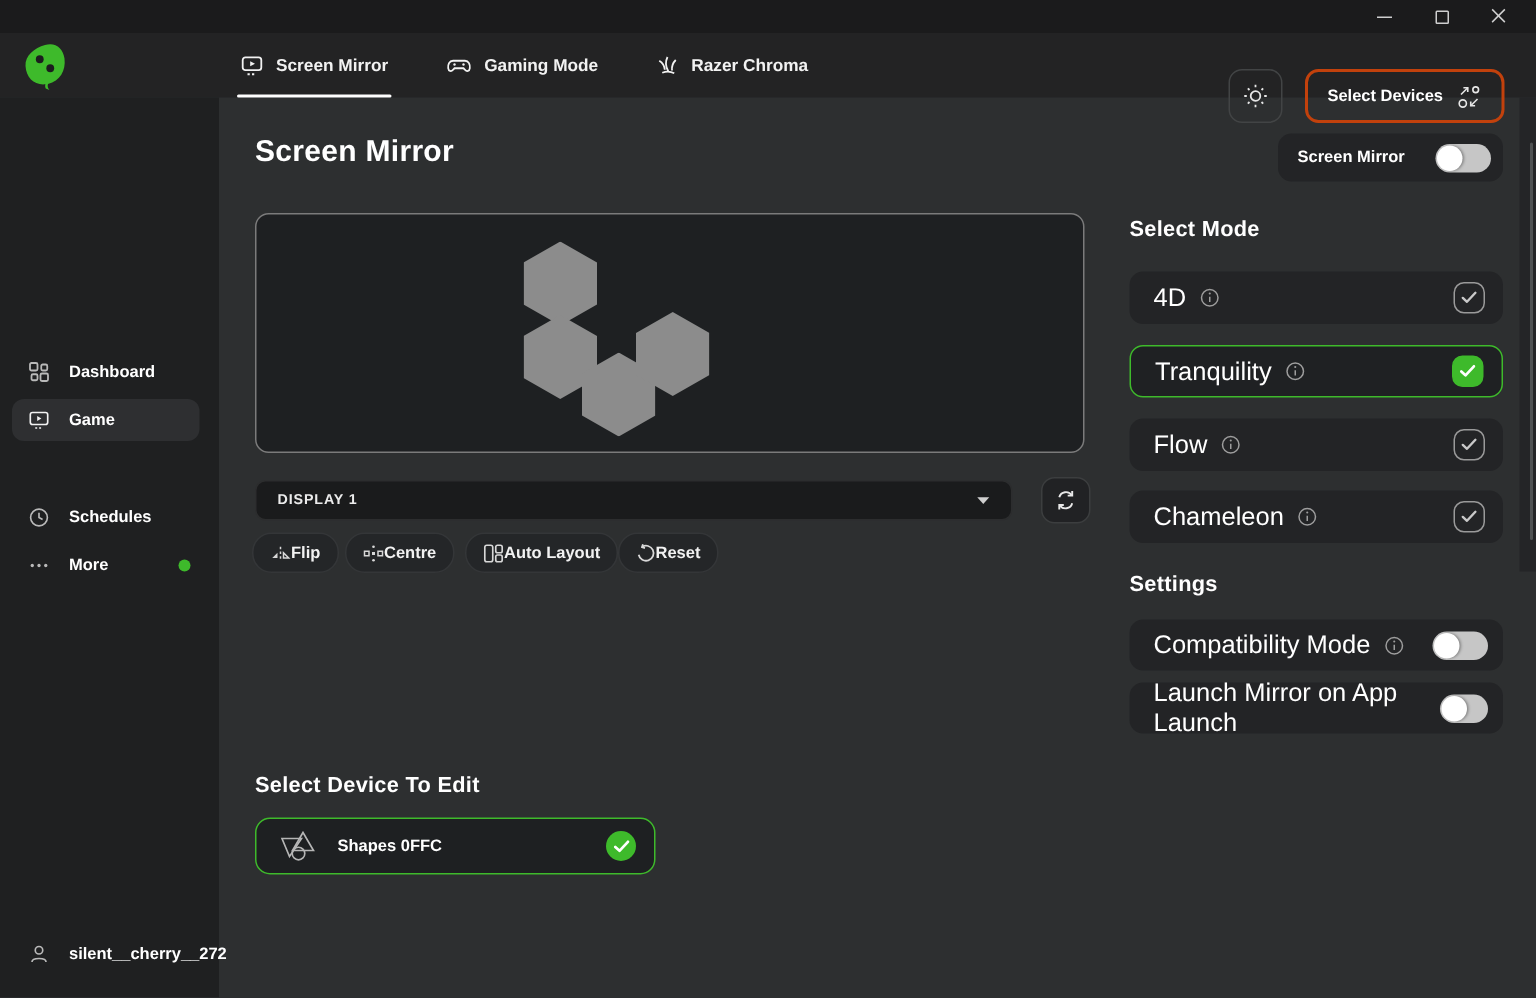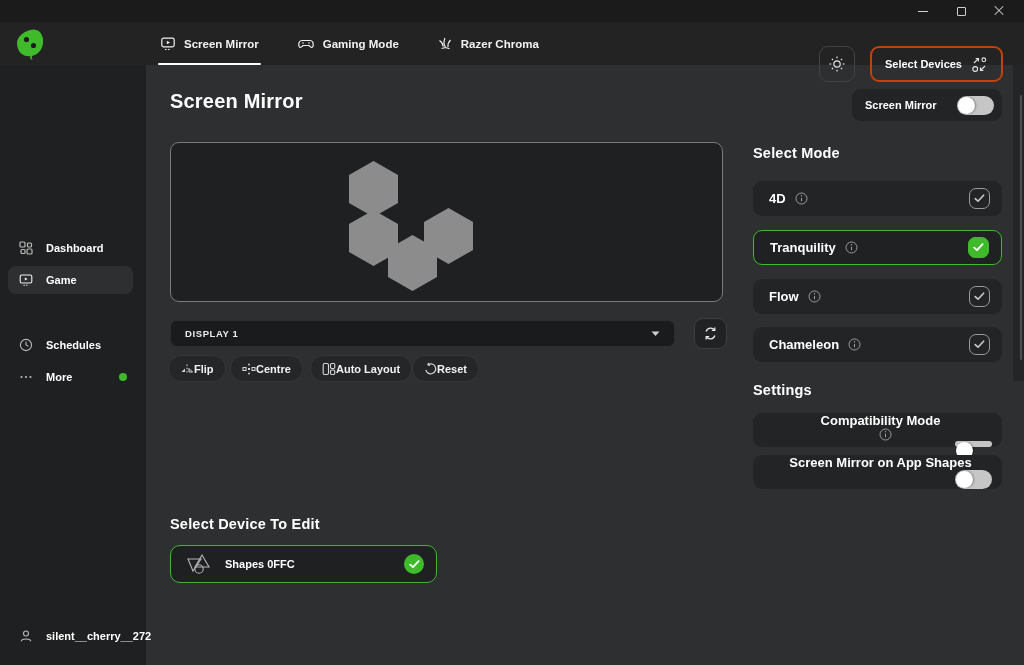--- a/index.html
+++ b/index.html
@@ -56,25 +56,25 @@
   .device-card .dlabel{font-size:11px;font-weight:bold;margin-left:13px;}
   .check-badge{margin-left:auto;width:20px;height:20px;border-radius:50%;background:#3eba2b;display:flex;align-items:center;justify-content:center;color:#fff;}
 
   
   .mirror-card{position:absolute;left:852px;top:89px;width:150px;height:32px;background:#232426;border-radius:9px;display:flex;align-items:center;padding:0 8px 0 13px;}
   .mirror-card .mlabel{font-size:11px;font-weight:bold;}
   .toggle{margin-left:auto;width:37px;height:19px;border-radius:10px;background:#c6c6c6;position:relative;cursor:pointer;}
   .toggle .knob{position:absolute;left:1px;top:1px;width:17px;height:17px;border-radius:50%;background:#fff;box-shadow:1px 0 2px rgba(0,0,0,.35);}
   .mode-card{position:absolute;left:753px;width:249px;height:35px;background:#232426;border-radius:9px;display:flex;align-items:center;padding:0 12px 0 16px;cursor:pointer;}
   .mode-card.selected{border:1.5px solid #3eba2b;background:#1f2123;}
-  .clabel{font-size:13px;font-weight:bold;}
+  .clabel{font-size:17px;font-weight:normal;}
   .info-icon{margin-left:9px;display:flex;color:#9d9d9d;cursor:pointer;}
   .checkbox{margin-left:auto;width:21px;height:21px;border-radius:7px;border:1.5px solid #9a9a9a;display:flex;align-items:center;justify-content:center;color:#c9c9c9;cursor:pointer;background:transparent;}
   .checkbox.checked{background:#3eba2b;border-color:#3eba2b;color:#fff;}
-  .setting-card{position:absolute;left:753px;width:249px;height:34px;background:#232426;border-radius:9px;display:flex;align-items:center;padding:0 10px 0 16px;flex-direction:column;}
+  .setting-card{position:absolute;left:753px;width:249px;height:34px;background:#232426;border-radius:9px;display:flex;align-items:center;padding:0 10px 0 16px;}
   .scroll-track{position:absolute;left:1013px;top:65px;width:11px;height:316px;background:#242527;}
   .scroll-thumb{position:absolute;left:1020px;top:95px;width:2px;height:265px;background:#4e5152;border-radius:2px;}
 </style>
 </head>
 <body>
 
 <div class="titlebar">
   <div class="win-controls">
     <div class="win-btn">
         <span class="glyph-min"></span>
@@ -377,20 +377,20 @@
         <circle cx="6.5" cy="6.5" r="5.5"></circle>
         <line x1="6.5" y1="5.8" x2="6.5" y2="9.3"></line>
         <circle cx="6.5" cy="3.7" r="0.7" fill="#9d9d9d" stroke="none"></circle>
       </svg>
   </span>
   <div class="toggle">
       <div class="knob"></div>
     </div>
 </div>
 <div class="setting-card" style="top:455px">
-  <span class="clabel">Screen Mirror on App Shapes</span>
+  <span class="clabel">Launch Mirror on App Launch</span>
   <div class="toggle">
       <div class="knob"></div>
     </div>
 </div>
 
 <div class="scroll-track"></div>
 <div class="scroll-thumb"></div>
 
 </body></html>

